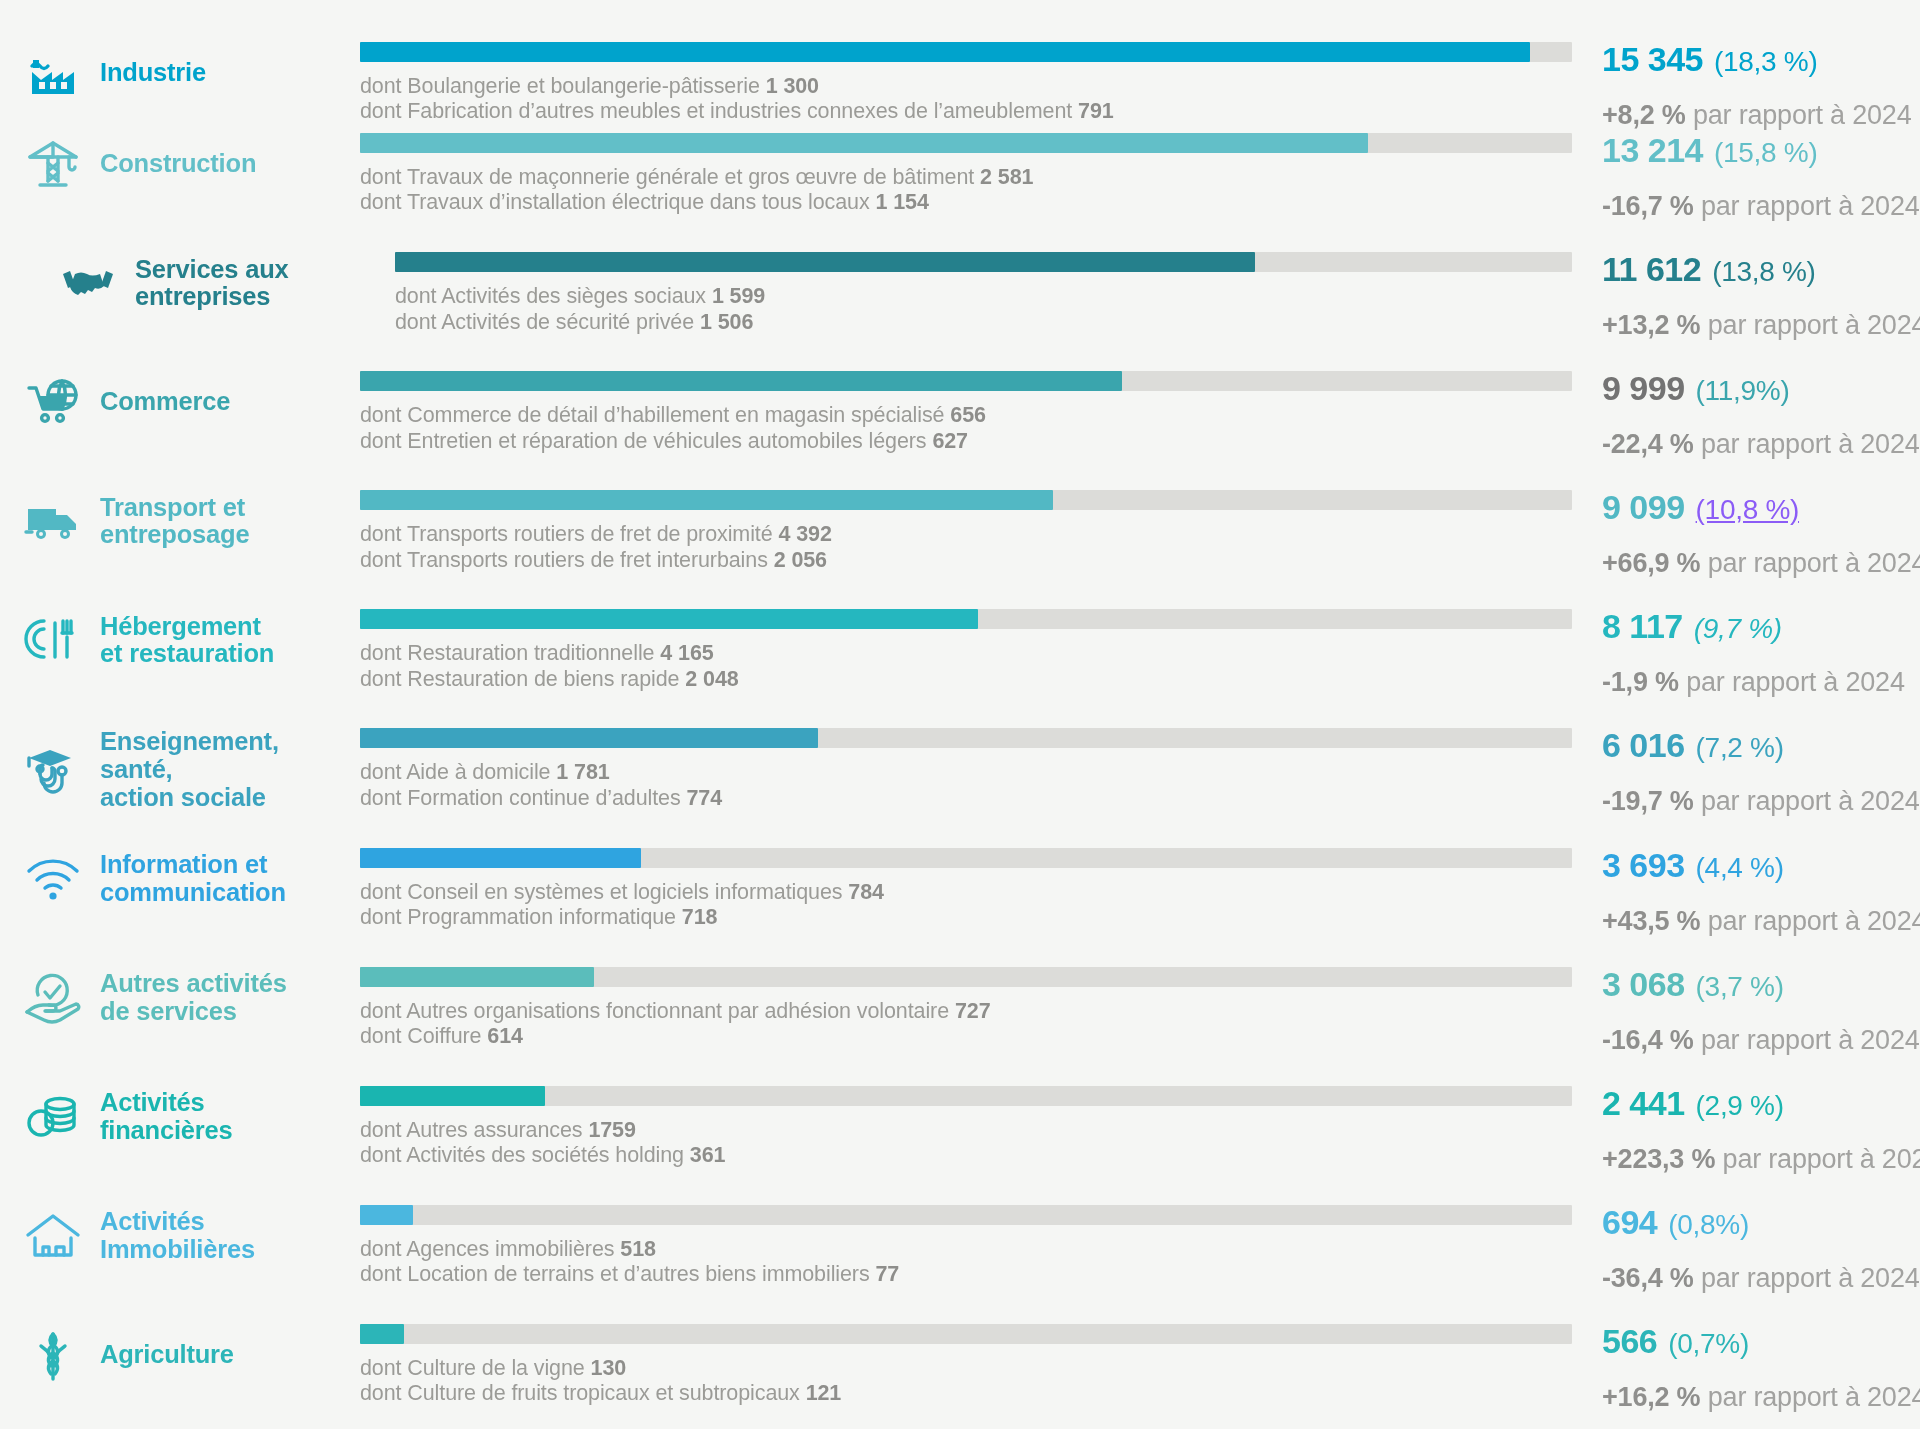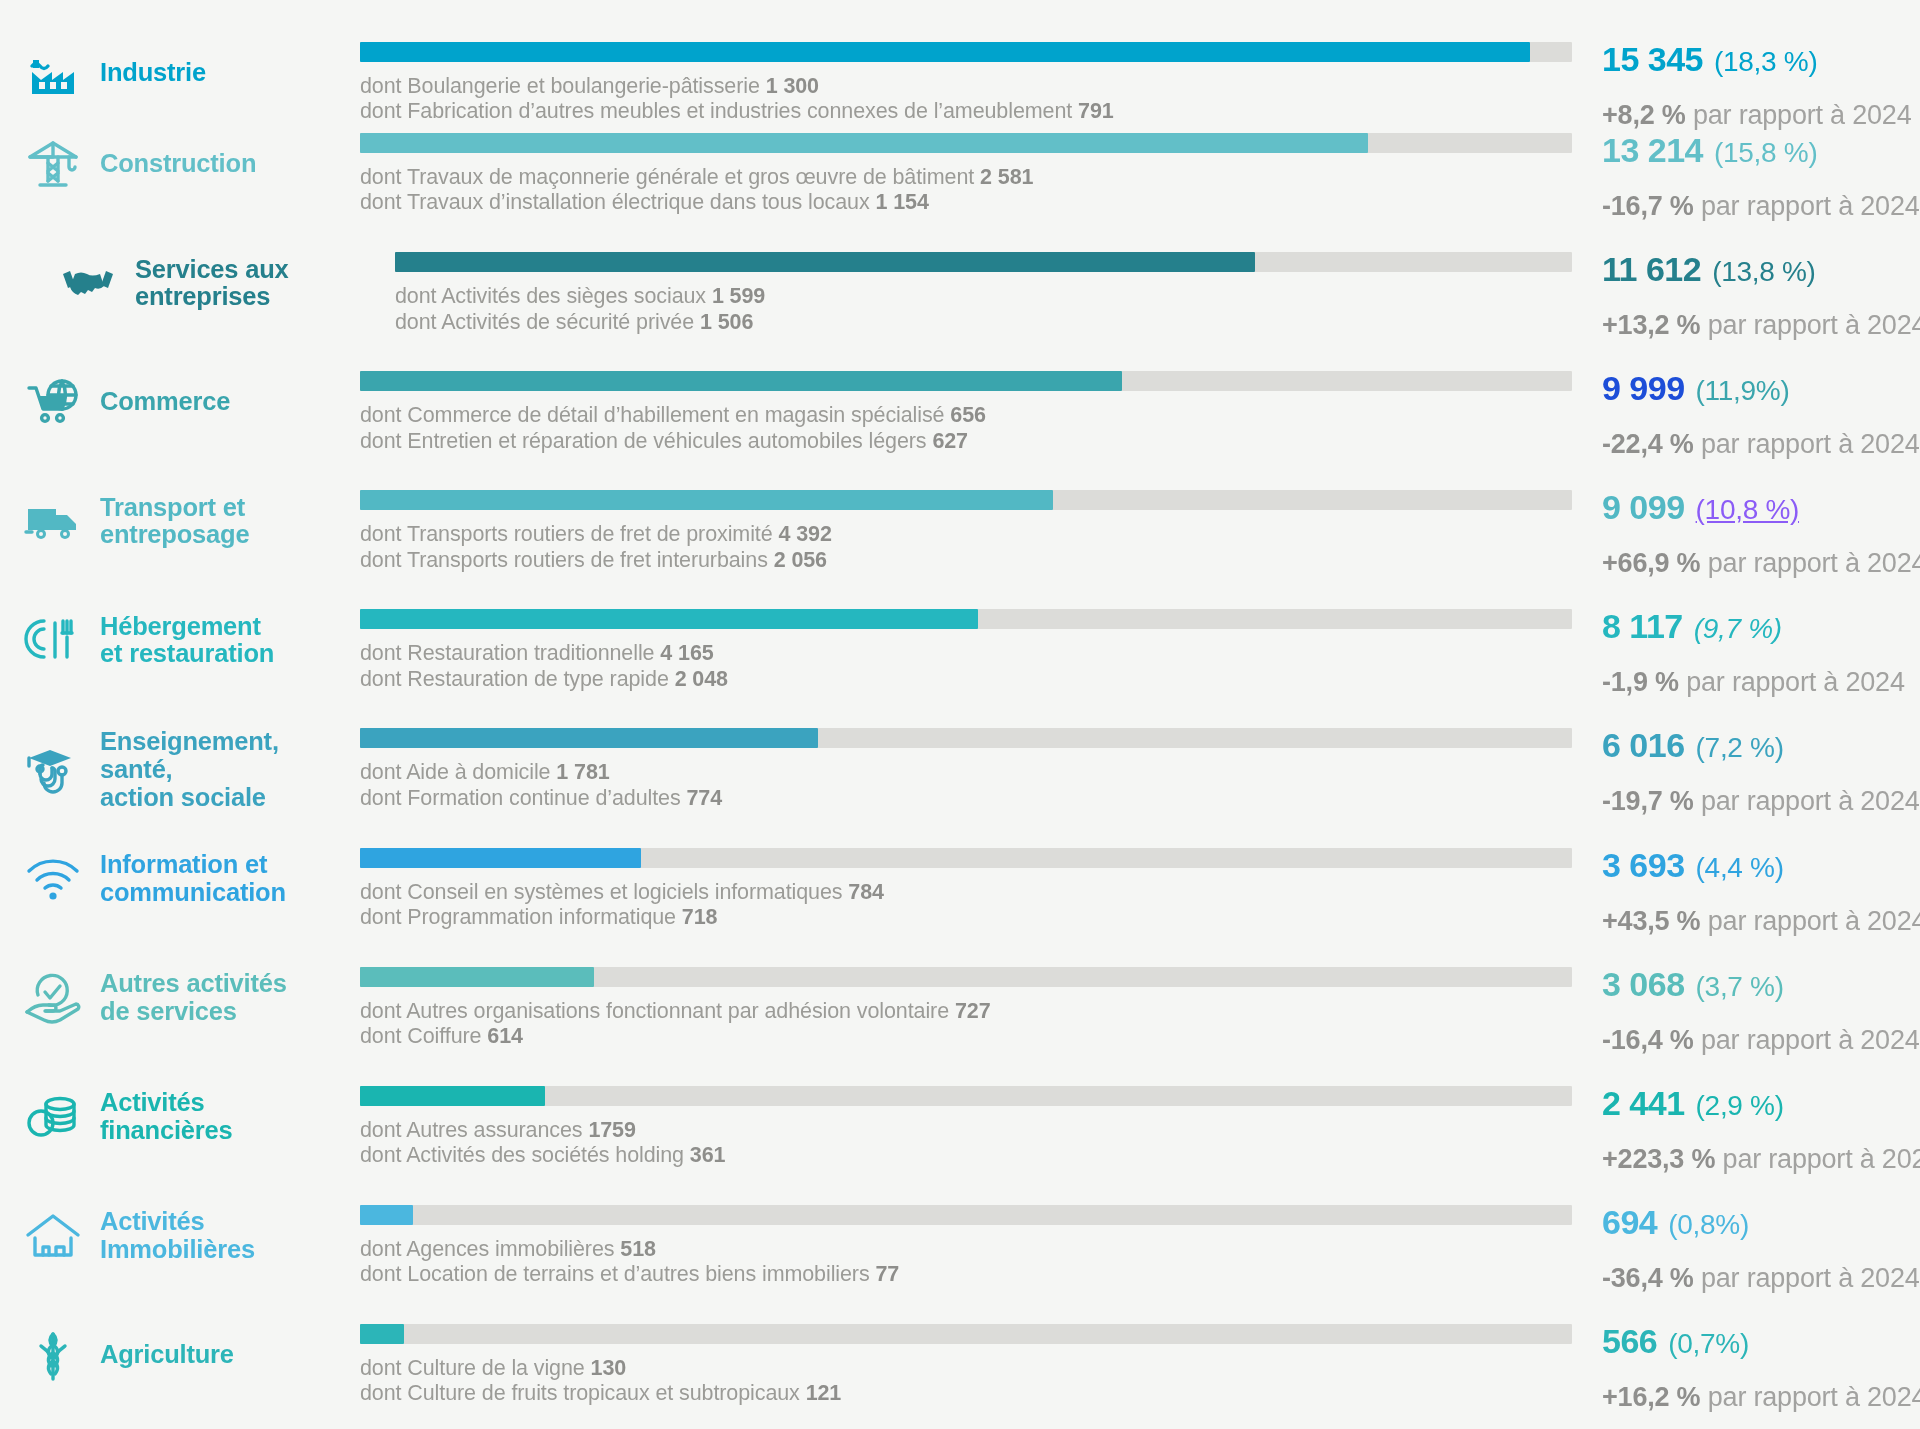--- a/index.html
+++ b/index.html
@@ -239,21 +239,21 @@
         <div class="bar-track" style="background: rgb(220, 220, 217);">
           <div class="bar-fill" style="width: 62.9%; background: rgb(58, 165, 173);"></div>
         </div>
         <div class="subs">
           <div class="sub-line"><span>dont Commerce de détail d’habillement en magasin spécialisé</span> <span class="sv">656</span></div>
           <div class="sub-line"><span>dont Entretien et réparation de véhicules automobiles légers</span> <span class="sv">627</span></div>
         </div>
       </div>
       <div class="val-col">
         <div class="val-main">
-          <span class="val-number" style="color: #1d4ed8;">9 999</span>
+          <span class="val-number" style="color: #737373;">9 999</span>
           <span class="val-share" style="color: rgb(58, 165, 173);">(11,9%)</span>
         </div>
         <div class="val-evo"><span class="evo-num">-22,4 %</span> <span>par rapport à 2024</span></div>
       </div>
     </div>
     <div class="row" style="height: 119.083px; padding-top: 14px;">
       <div class="cat-col">
         <span class="cat-icon">
           <svg width="58" height="58" viewBox="0 0 58 58">
             <rect x="4" y="17" width="28" height="21" fill="#52b8c4"></rect>
@@ -299,21 +299,21 @@
         </span>
         <span class="cat-label" style="color: rgb(37, 183, 191);">Hébergement
 et restauration</span>
       </div>
       <div class="mid-col">
         <div class="bar-track" style="background: rgb(220, 220, 217);">
           <div class="bar-fill" style="width: 51%; background: rgb(37, 183, 191);"></div>
         </div>
         <div class="subs">
           <div class="sub-line"><span>dont Restauration traditionnelle</span> <span class="sv">4 165</span></div>
-          <div class="sub-line"><span>dont Restauration de type rapide</span> <span class="sv">2 048</span></div>
+          <div class="sub-line"><span>dont Restauration de biens rapide</span> <span class="sv">2 048</span></div>
         </div>
       </div>
       <div class="val-col">
         <div class="val-main">
           <span class="val-number" style="color: rgb(37, 183, 191);">8 117</span>
           <span class="val-share" style="color: rgb(37, 183, 191); font-style: italic;">(9,7 %)</span>
         </div>
         <div class="val-evo"><span class="evo-num">-1,9 %</span> <span>par rapport à 2024</span></div>
       </div>
     </div>

